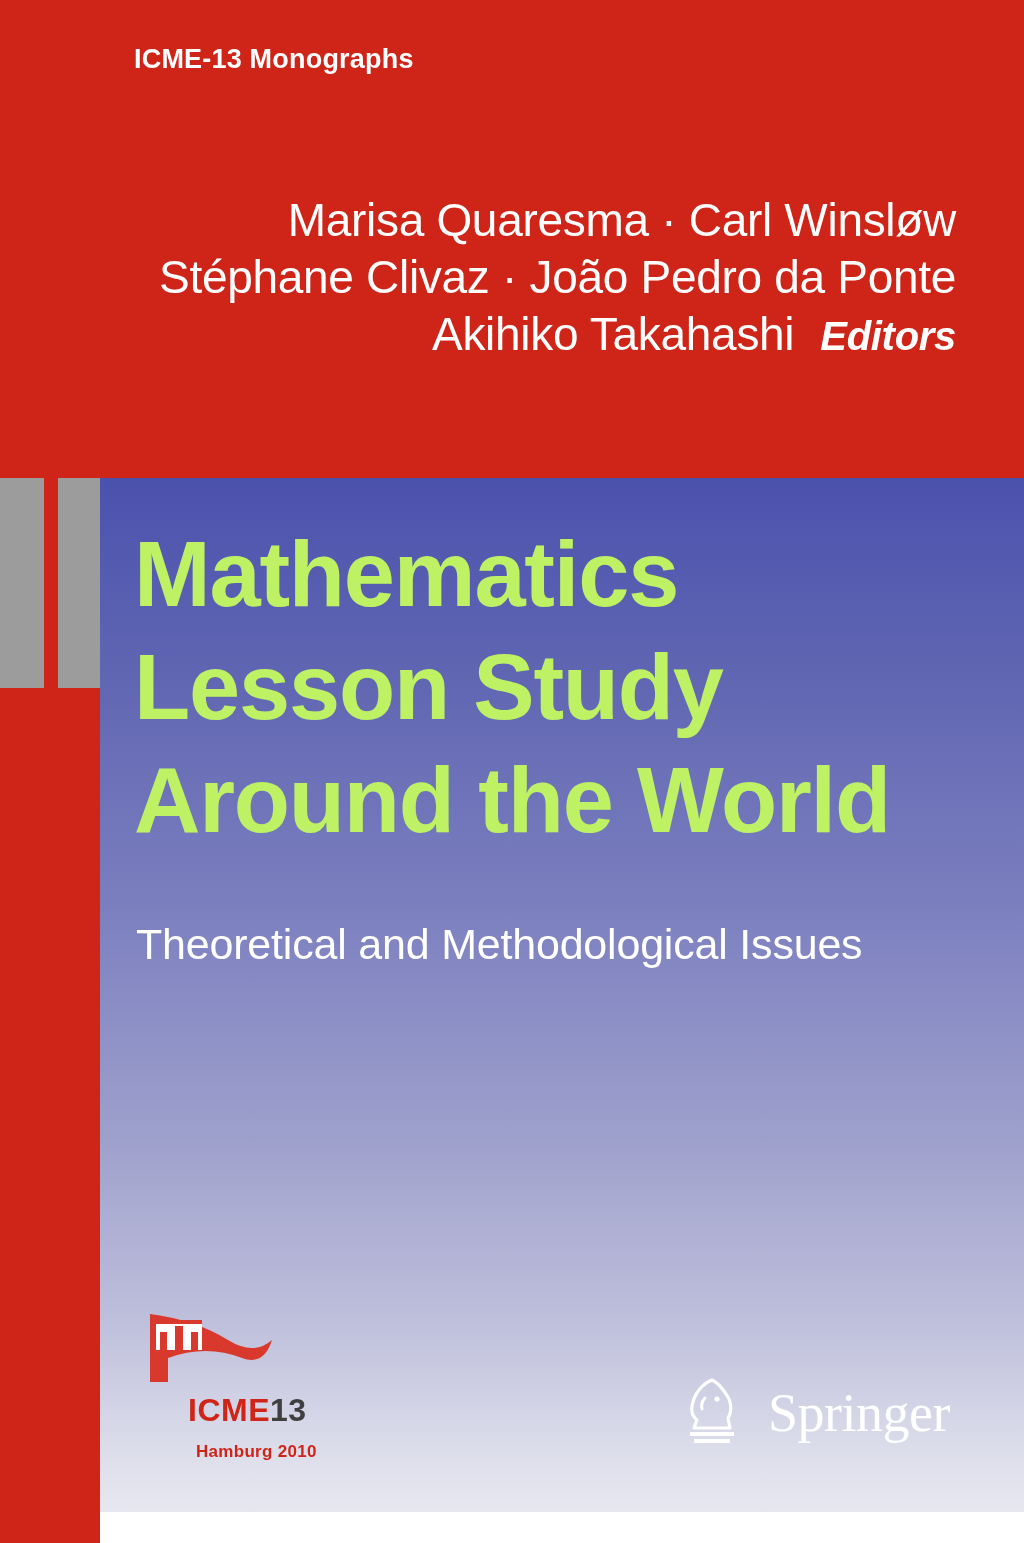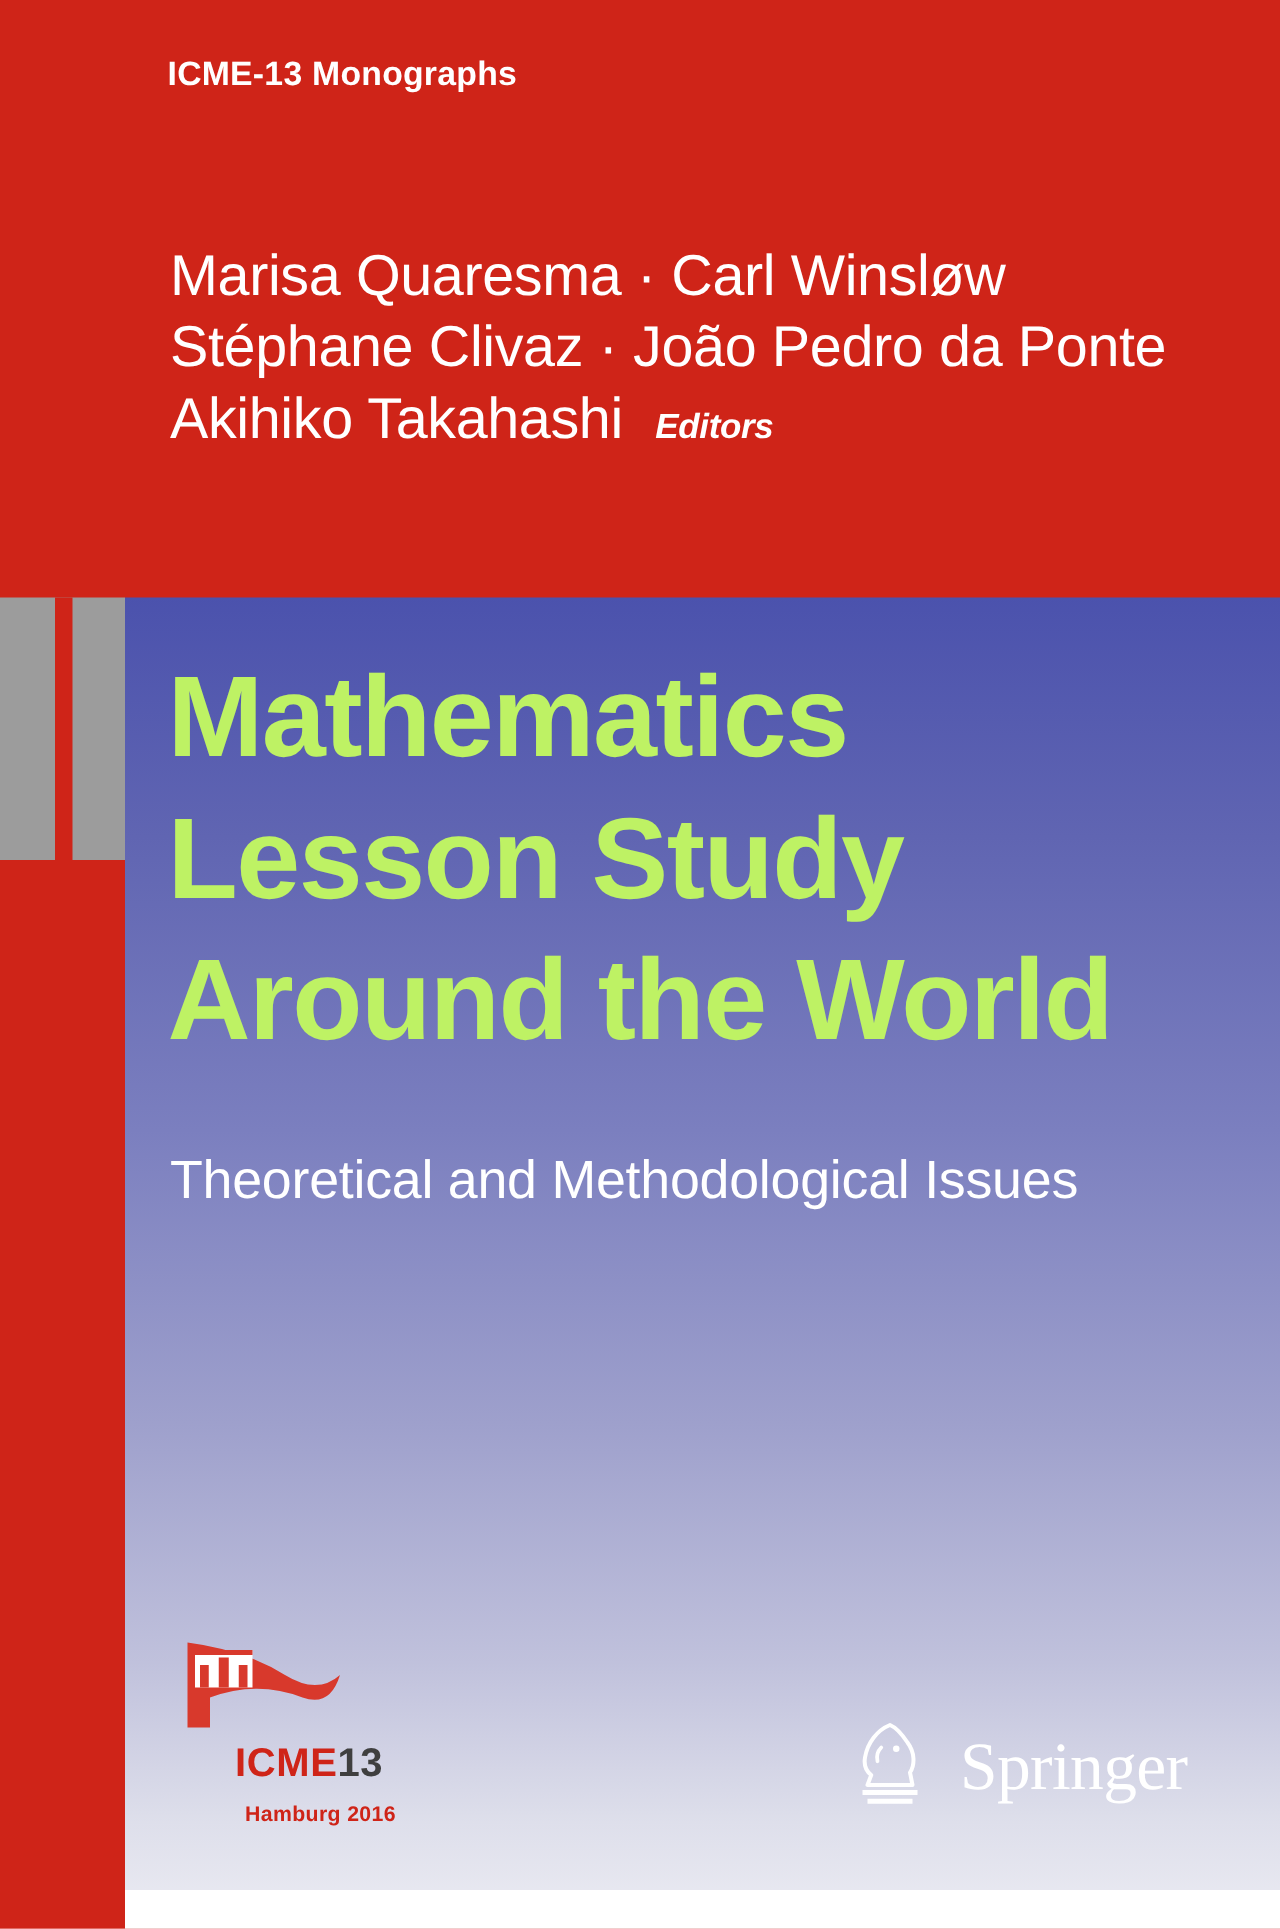--- a/index.html
+++ b/index.html
@@ -43,28 +43,29 @@
   .authors {
     position: absolute;
     left: 136px;
     top: 192px;
     width: 820px;
     color: #ffffff;
     font-size: 46px;
     line-height: 57px;
     font-weight: 400;
     letter-spacing: -0.3px;
+    text-align: right;
   }
   .authors .line {
     white-space: nowrap;
   }
   .authors .editors-word {
     font-style: italic;
     font-weight: bold;
-    font-size: 28px;
+    font-size: 40px;
     padding-left: 26px;
   }
 
   
   .main-panel {
     position: absolute;
     left: 100px;
     top: 478px;
     width: 924px;
     height: 1065px;
@@ -239,21 +240,21 @@
           <rect x="14" y="22" width="7" height="18"></rect>
           <rect x="29" y="16" width="8" height="24"></rect>
           <rect x="45" y="22" width="7" height="18"></rect>
           <rect x="10" y="10" width="46" height="4"></rect>
         </g>
       </svg>
     </div>
     <div class="icme-word">
       <span>ICME</span><span class="icme-13">13</span>
     </div>
-    <div class="icme-sub">Hamburg 2016</div>
+    <div class="icme-sub">Hamburg 2010</div>
   </div>
 
   <div class="springer-logo">
     <div class="springer-mark">
       <svg width="80" height="80" viewBox="0 0 80 80" xmlns="http://www.w3.org/2000/svg">
         <path d="M40 8 C30 12 22 22 20 34 C19 40 21 45 25 48 L22 56 L58 56 L56 46 C60 40 60 30 54 22 C50 16 45 10 40 8 Z" fill="none" stroke="#ffffff" stroke-width="3.2" stroke-linejoin="round"></path>
         <path d="M33 26 C30 29 29 33 30 37" fill="none" stroke="#ffffff" stroke-width="3" stroke-linecap="round"></path>
         <circle cx="45" cy="27" r="2.6" fill="#ffffff"></circle>
         <rect x="18" y="60" width="44" height="4" fill="#ffffff"></rect>
         <rect x="22" y="67" width="36" height="4" fill="#ffffff"></rect>

